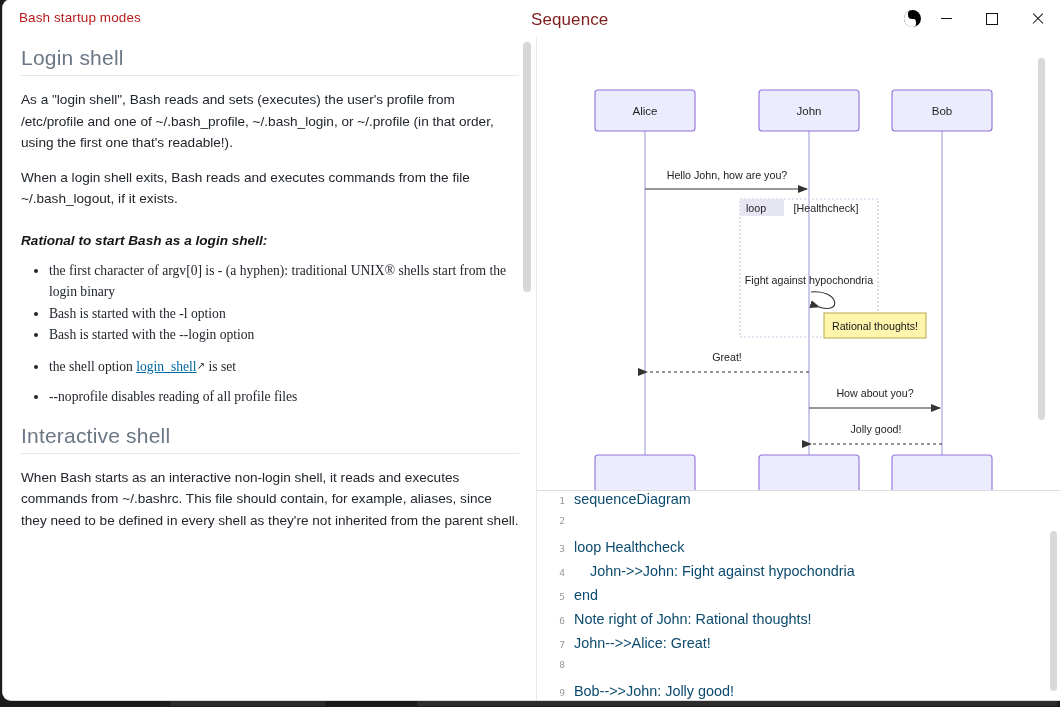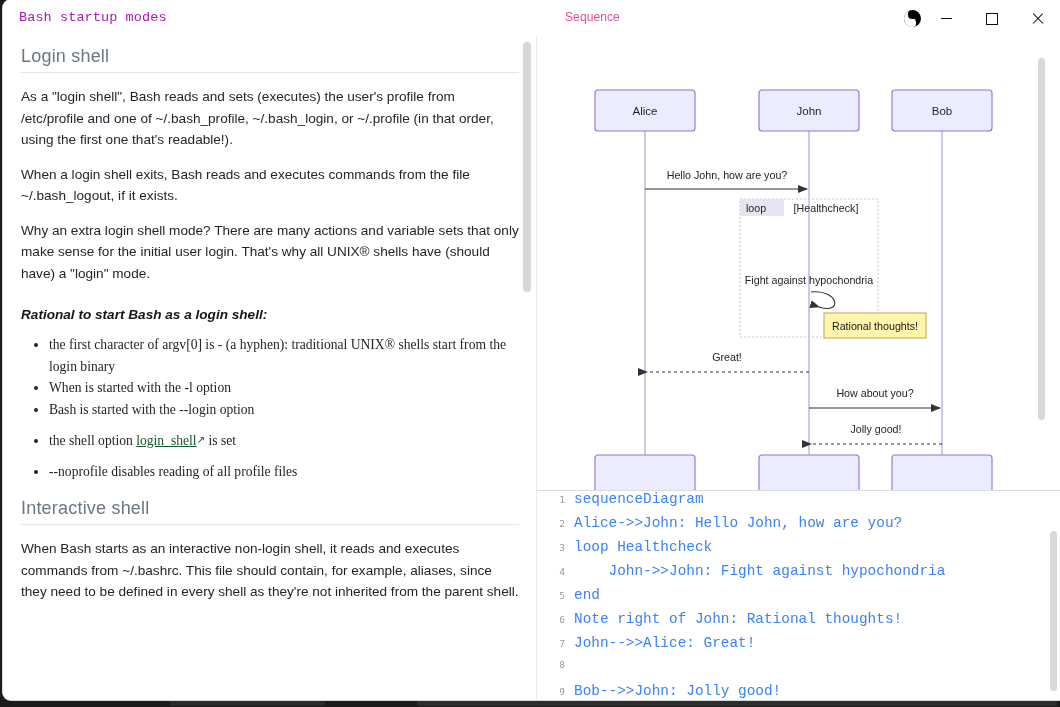--- a/index.html
+++ b/index.html
@@ -33,30 +33,29 @@
     height: 37px;
     background: #ffffff;
     display: flex;
     align-items: center;
   }
   #doc-tab-title {
     position: absolute;
     left: 16px;
     top: 10px;
     font-size: 13.5px;
-    color: #a21caf;
+    color: #b91c1c;
     letter-spacing: .1px;
-    font-family: Liberation Mono, monospace;
   }
   #pane-title {
     position: absolute;
-    left: 562px;
+    left: 528px;
     top: 10px;
-    font-size: 12px;
-    color: #ec4899;
+    font-size: 17px;
+    color: #7f1d1d;
     letter-spacing: .1px;
   }
   .win-btn {
     position: absolute;
     top: 0;
     width: 46px;
     height: 37px;
     display: flex;
     align-items: center;
     justify-content: center;
@@ -120,21 +119,21 @@
     overflow: hidden;
   }
   #doc-content {
     position: absolute;
     left: 18px;
     top: 9px;
     width: 498px;
     color: #24292f;
   }
   .doc-h2 {
-    font-size: 18px;
+    font-size: 21px;
     font-weight: 400;
     color: #6b7785;
     margin: 0 0 1px 0;
     padding-bottom: 5px;
     border-bottom: 1px solid #e4e6e8;
     letter-spacing: .2px;
   }
   .doc-p {
     font-size: 13.6px;
     line-height: 21.5px;
@@ -156,21 +155,21 @@
     font-family: Liberation Serif, serif;
   }
   ul.doc-list li {
     font-size: 13.6px;
     line-height: 21.5px;
     color: #21262c;
     margin: 0;
   }
   .ext-link {
     text-decoration: underline;
-    color: #14532d;
+    color: #0369a1;
   }
   .ext-arrow { font-size: 10px; vertical-align: 2px; }
 
   #doc-scrollbar-track {
     position: absolute;
     right: 5px;
     top: 0px;
     width: 8px;
     height: 663px;
   }
@@ -249,23 +248,23 @@
   .line-num {
     width: 16px;
     text-align: right;
     font-family: "DejaVu Sans Mono", monospace;
     font-size: 9.5px;
     color: #9a9a9a;
     flex: none;
     margin-right: 9px;
   }
   .line-code {
-    font-family: Liberation Mono, monospace;
+    font-family: Liberation Sans, sans-serif;
     font-size: 14.4px;
-    color: #3b82f6;
+    color: #0c4a6e;
     white-space: pre;
   }
   #editor-scrollbar-thumb {
     position: absolute;
     right: 3px;
     top: 40px;
     width: 7px;
     height: 160px;
     background: #d9d9d9;
     border-radius: 5px;
@@ -333,26 +332,25 @@
     </div>
   </div>
 
   <div id="doc-pane">
     <div id="doc-content">
 
       <h2 class="doc-h2">Login shell</h2>
 
       <p class="doc-p">As a "login shell", Bash reads and sets (executes) the user's profile from /etc/profile and one of ~/.bash_profile, ~/.bash_login, or ~/.profile (in that order, using the first one that's readable!).</p>
       <p class="doc-p">When a login shell exits, Bash reads and executes commands from the file ~/.bash_logout, if it exists.</p>
-      <p class="doc-p">Why an extra login shell mode? There are many actions and variable sets that only make sense for the initial user login. That's why all UNIX® shells have (should have) a "login" mode.</p>
 
       <p class="doc-sub">Rational to start Bash as a login shell:</p>
       <ul class="doc-list">
         <li>the first character of argv[0] is - (a hyphen): traditional UNIX® shells start from the login binary</li>
-        <li>When is started with the -l option</li>
+        <li>Bash is started with the -l option</li>
         <li>Bash is started with the --login option</li>
       </ul>
 
       <ul class="doc-list">
         <li><span>the shell option </span><a class="ext-link" href="#">login_shell</a><span class="ext-arrow">↗</span><span> is set</span></li>
       </ul>
 
       <ul class="doc-list">
         <li>--noprofile disables reading of all profile files</li>
       </ul>
@@ -436,21 +434,20 @@
 
     <div id="editor-divider"></div>
 
     <div id="code-editor">
       <div class="code-line">
         <span class="line-num">1</span>
         <span class="line-code">sequenceDiagram</span>
       </div>
       <div class="code-line">
         <span class="line-num">2</span>
-        <span class="line-code">Alice-&gt;&gt;John: Hello John, how are you?</span>
       </div>
       <div class="code-line">
         <span class="line-num">3</span>
         <span class="line-code">loop Healthcheck</span>
       </div>
       <div class="code-line">
         <span class="line-num">4</span>
         <span class="line-code">    John-&gt;&gt;John: Fight against hypochondria</span>
       </div>
       <div class="code-line">

